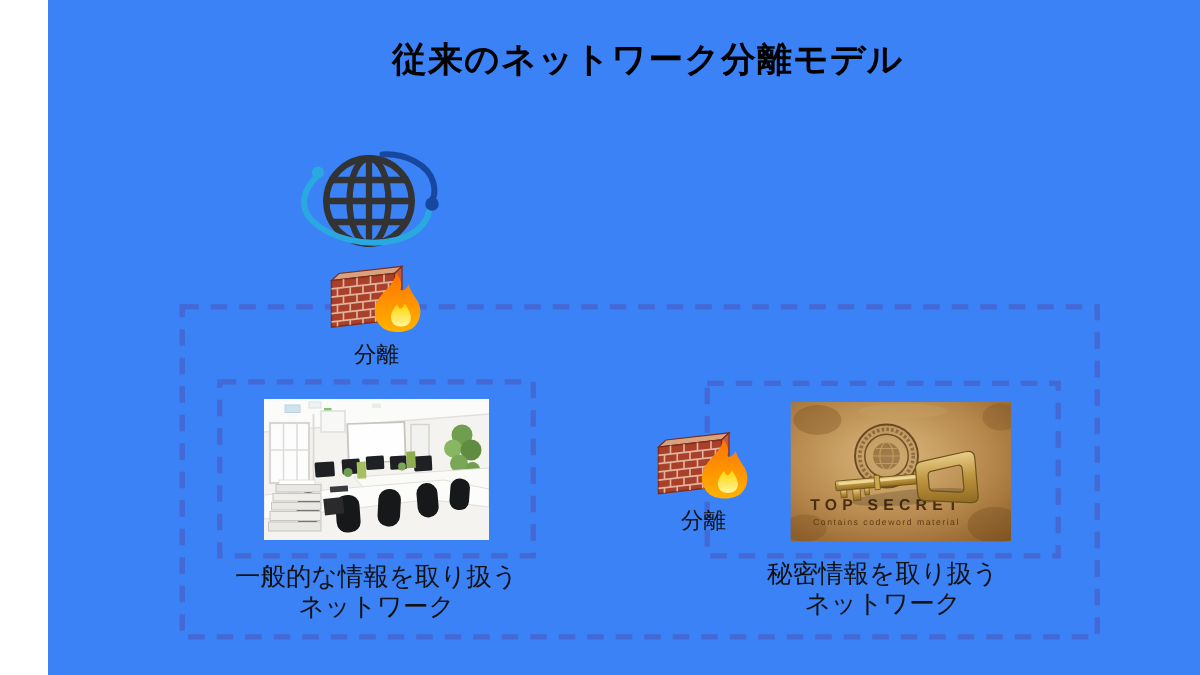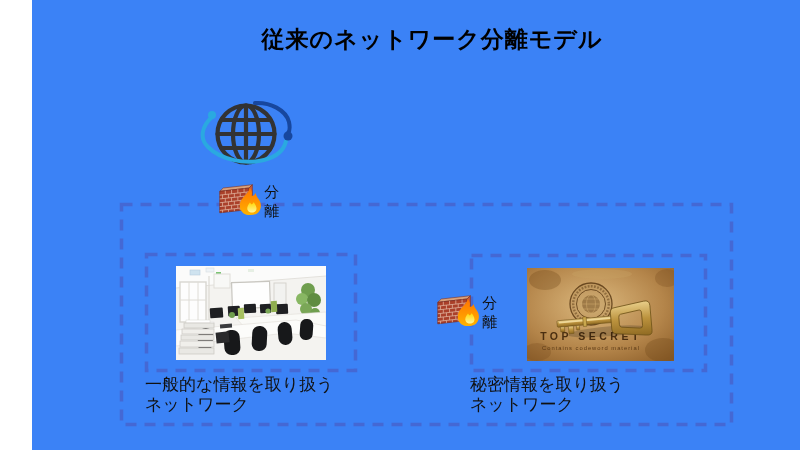--- a/index.html
+++ b/index.html
@@ -9,27 +9,27 @@
   }
   .abs{position:absolute;}
   #title{
     top:24px;left:0;width:800px;text-align:center;
     font-size:23px;font-weight:bold;color:#000;letter-spacing:1px;
   }
   #internet-label{
     top:78px;left:150px;width:140px;text-align:center;
     font-size:17px;color:#111;
   }
-  .fw-group{display:flex;flex-direction:row;align-items:center;width:68px;}
+  .fw-group{display:flex;flex-direction:column;align-items:center;width:68px;}
   .fw-label{font-size:15px;color:#111;margin-top:1px;}
   .zone-label{
-    text-align:left;font-size:17px;line-height:20px;color:#111;
+    text-align:center;font-size:17px;line-height:20px;color:#111;
   }
   #general-label{top:375px;left:113px;width:212px;}
-  #secret-label{top:375px;left:438px;width:237px;}
+  #secret-label{top:375px;left:438px;width:237px;font-family:Liberation Mono, monospace;}
   svg{display:block;}
 </style>
 </head>
 <body>
 
 <div id="canvas">
 
   <svg class="abs" style="left:0;top:0;" width="800" height="450" viewBox="0 0 800 450">
     <rect x="89.5" y="204.5" width="610" height="220" fill="none" stroke="#4468d4" stroke-width="3.5" stroke-dasharray="11 8"></rect>
     <rect x="114.5" y="254.5" width="209" height="116" fill="none" stroke="#4468d4" stroke-width="3.5" stroke-dasharray="11 8"></rect>

